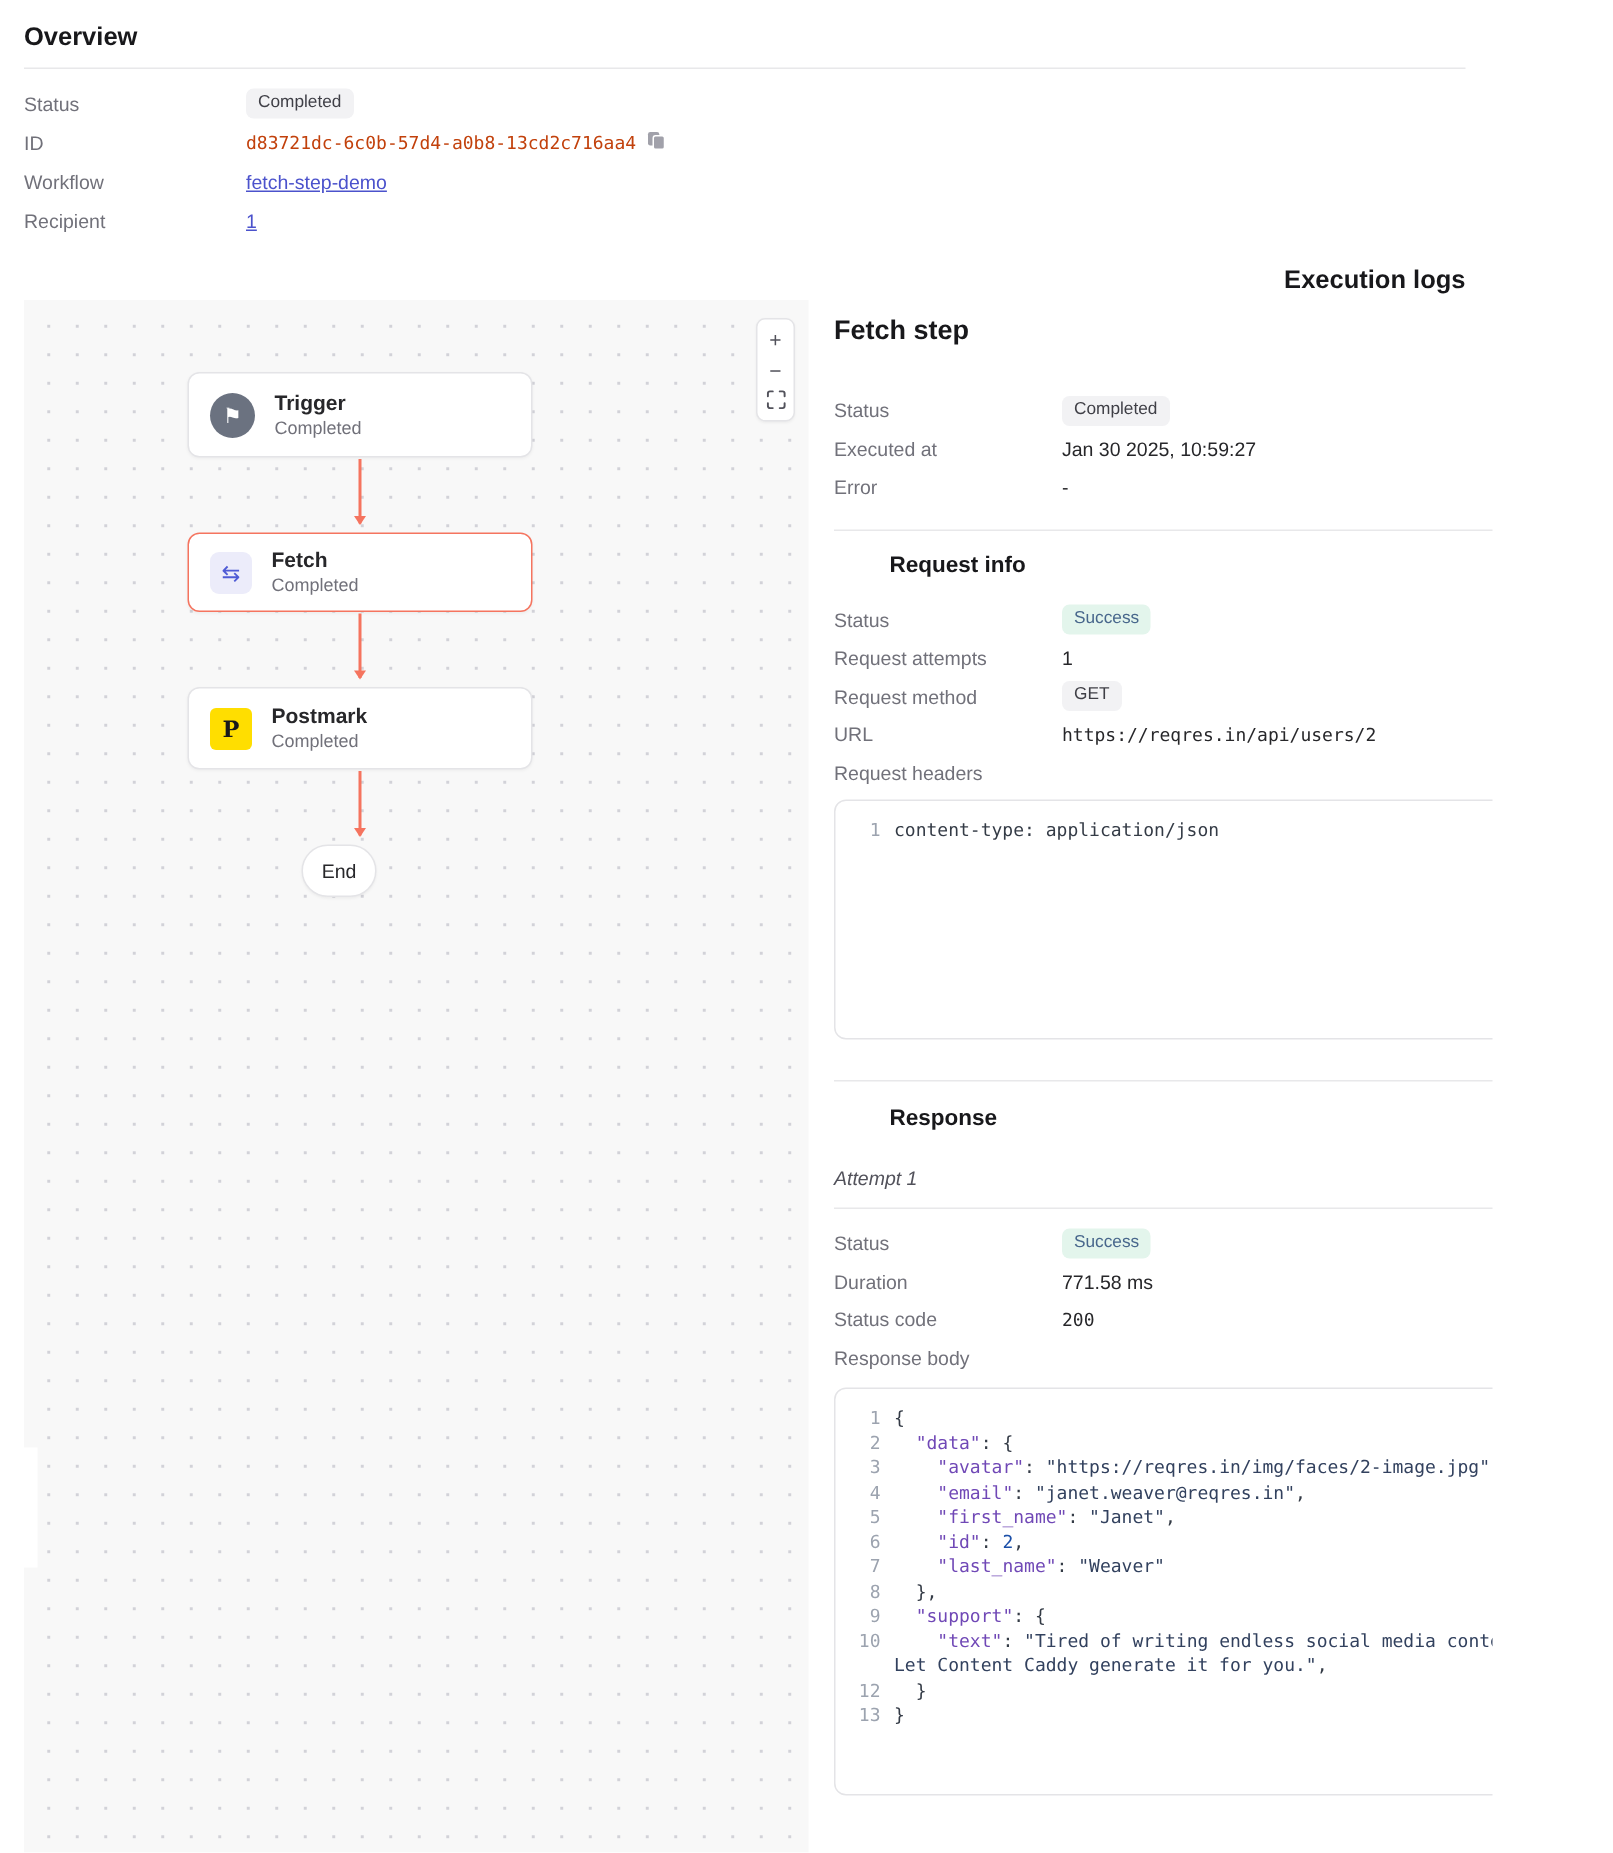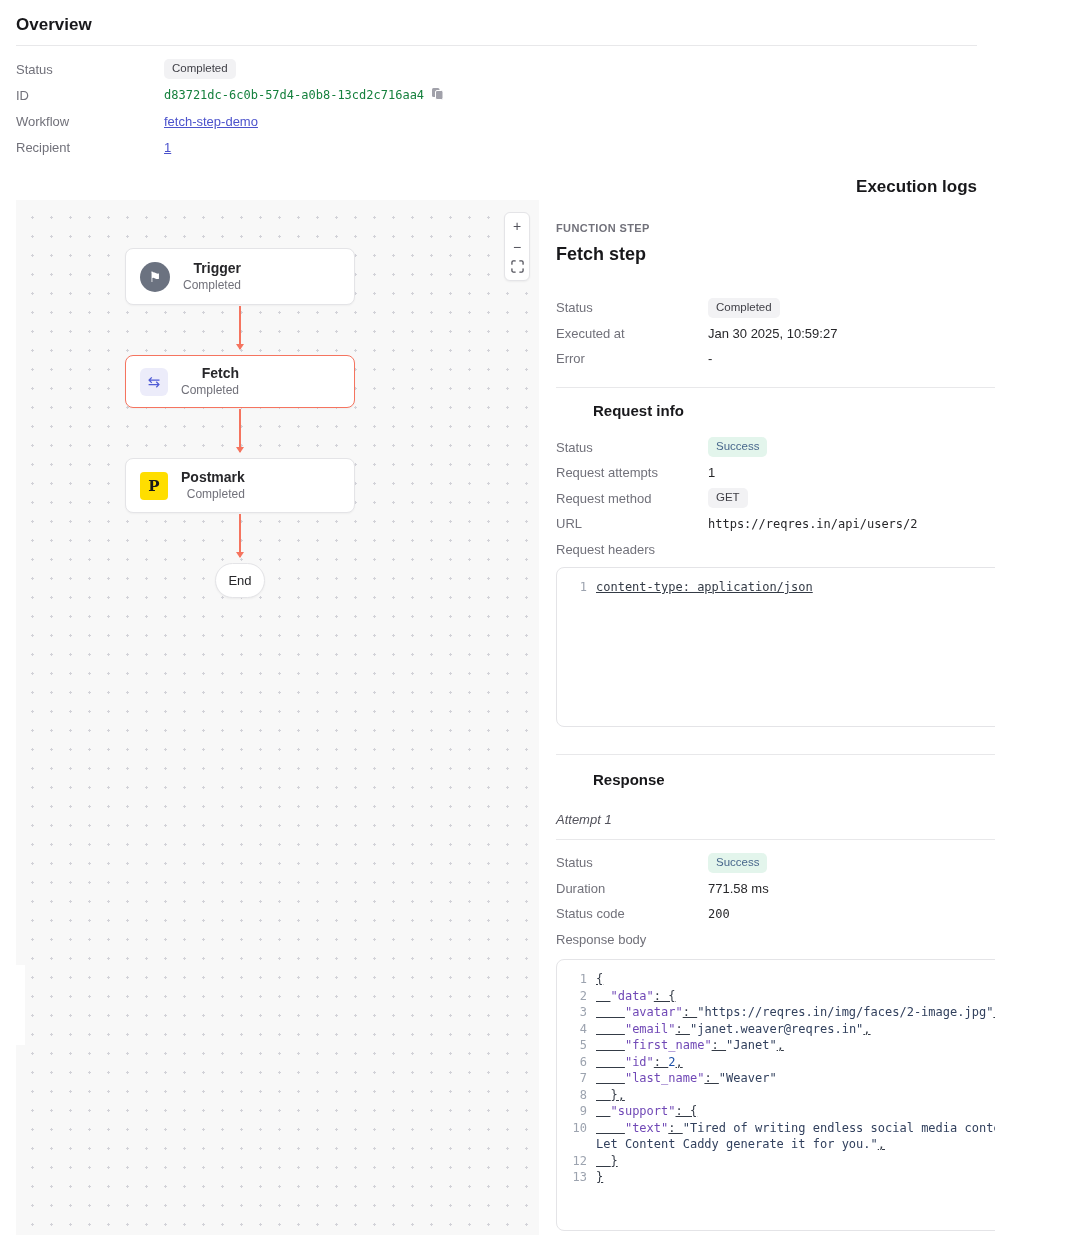--- a/index.html
+++ b/index.html
@@ -8,49 +8,49 @@
 
   
   .top { padding:15px 18px 0 16px; }
   .section-title { font-size:17px; font-weight:700; color:#18181b; line-height:20px; }
   .top-divider { border:0; border-top:1px solid #e8e8ea; margin:10px 0 0 0; }
   .meta { margin-top:10px; }
   .mrow { display:flex; align-items:center; height:26px; font-size:13px; }
   .mrow .lbl { width:148px; color:#71717a; flex:none; }
   .badge { display:inline-block; background:#f2f2f4; color:#3f3f46; font-size:11.5px; line-height:15px; padding:2px 8px 3px; border-radius:5px; }
   .badge.success { background:#e3f5ec; color:#48678c; }
-  .mono { font-family:"DejaVu Sans Mono",monospace; font-size:12px; color:#15803d; }
+  .mono { font-family:"DejaVu Sans Mono",monospace; font-size:12px; color:#c2410c; }
   .idwrap { display:flex; align-items:center; gap:7px; }
   .copy-btn { display:flex; align-items:center; cursor:pointer; }
   a.link { color:#4b52cc; text-decoration:underline; font-size:13px; }
   .exec-title { margin:17px 0 0 16px;text-align:right; }
 
   
   .canvas { position:absolute; left:16px; top:200px; width:523px; height:1035px;
     background-color:#f8f8f8;
     background-image:radial-gradient(#d2d2d8 1.1px, transparent 1.2px);
     background-size:19px 19px; background-position:7px 8px; }
   .node { position:absolute; left:109px; width:230px; background:#fff; border:1px solid #e4e4e7;
     border-radius:8px; box-shadow:0 1px 2px rgba(0,0,0,.04); display:flex; align-items:center;
     padding:0 14px; gap:13px; cursor:pointer; }
-  .node .txt { display:flex; flex-direction:column; gap:1px;text-align:right; }
+  .node .txt { display:flex; flex-direction:column; gap:1px; }
   .node .ttl { font-size:14px; font-weight:600; color:#27272a; line-height:17px; }
   .node .sub { font-size:12px; color:#71717a; line-height:15px; }
   .node.selected { border:1px solid #f5745f; }
   .icon-circle { width:30px; height:30px; border-radius:50%; background:#6b7280; color:#fff;
     display:flex; align-items:center; justify-content:center; font-size:14px; flex:none; }
   .icon-lav { width:28px; height:28px; border-radius:6px; background:#ececfa; color:#4f5bd5;
     display:flex; align-items:center; justify-content:center; font-size:15px; flex:none; }
   .icon-yel { width:28px; height:28px; border-radius:4px; background:#ffde00; color:#18181b;
     font-family:"DejaVu Serif",serif; font-weight:700; font-size:15px;
     display:flex; align-items:center; justify-content:center; flex:none; }
   .edge { position:absolute; left:223px; width:1.5px; background:#f5745f; }
   .edge::after { content:""; position:absolute; bottom:-5px; left:-3.3px;
     border:4px solid transparent; border-top:6px solid #f5745f; }
-  .end-pill { position:absolute; left:199px; top:363px; width:50px; height:35px; background:#fff;
+  .end-pill { position:absolute; left:185px; top:363px; width:50px; height:35px; background:#fff;
     border:1px solid #e4e4e7; border-radius:18px; box-shadow:0 1px 2px rgba(0,0,0,.05);
     display:flex; align-items:center; justify-content:center; font-size:13px; color:#27272a; }
   .controls { position:absolute; right:9px; top:12px; width:26px; background:#fff;
     border:1px solid #e4e4e7; border-radius:6px; box-shadow:0 1px 2px rgba(0,0,0,.05);
     display:flex; flex-direction:column; align-items:stretch; padding:2px 0; }
   .ctrl-btn { height:21px; display:flex; align-items:center; justify-content:center;
     color:#52525b; font-size:14px; cursor:pointer; }
   .white-strip { position:absolute; left:0; top:765px; width:9px; height:80px; background:#fff; }
 
   
@@ -64,21 +64,21 @@
   .hdiv { border:0; border-top:1px solid #e8e8ea; margin:0; }
   .div1 { margin-top:15px; }
   .h2 { font-size:15px; font-weight:700; color:#18181b; line-height:18px;margin-left:37px; }
   .h-req { margin-top:14px; }
   .rows-req { margin-top:15px; }
   .code { border:1px solid #e4e4e7; border-radius:8px; background:#fff; padding:11px 12px;
     font-family:"DejaVu Sans Mono",monospace; font-size:12px; line-height:16.5px; color:#343b46; }
   .code-line { display:flex; }
   .ln { width:18px; min-width:18px; text-align:right; color:#9ca3af; margin-right:9px; }
   .lt { white-space:pre-wrap; word-break:break-word; flex:1; }
-  .seg-p { color:#343b46;text-decoration:underline; }
+  .seg-p { color:#343b46; }
   .seg-k { color:#7048b6; }
   .seg-s { color:#32415e; }
   .seg-n { color:#1b4fa8; }
   .code.headers { height:160px; margin-top:5px; }
   .code.body { min-height:272px; margin-top:7px; }
   .div2 { margin-top:27px; }
   .h-resp { margin-top:16px; }
   .attempt { font-size:13px; color:#52525b; margin-top:23px;font-style:italic; }
   .div3 { margin-top:12px; }
   .rows-resp { margin-top:10px; }
@@ -170,21 +170,20 @@
     <div class="edge" style="top:314px;height:43px;"></div>
 
     <div class="end-pill">
       <span>End</span>
     </div>
 
     <div class="white-strip"></div>
   </div>
 
   <div class="rpanel">
-    <div class="eyebrow">FUNCTION STEP</div>
     <div class="step-title">Fetch step</div>
 
     <div class="rows-step">
       <div class="prow">
         <div class="lbl">Status</div>
         <div class="val"><span class="badge">Completed</span></div>
       </div>
       <div class="prow">
         <div class="lbl">Executed at</div>
         <div class="val">Jan 30 2025, 10:59:27</div>

